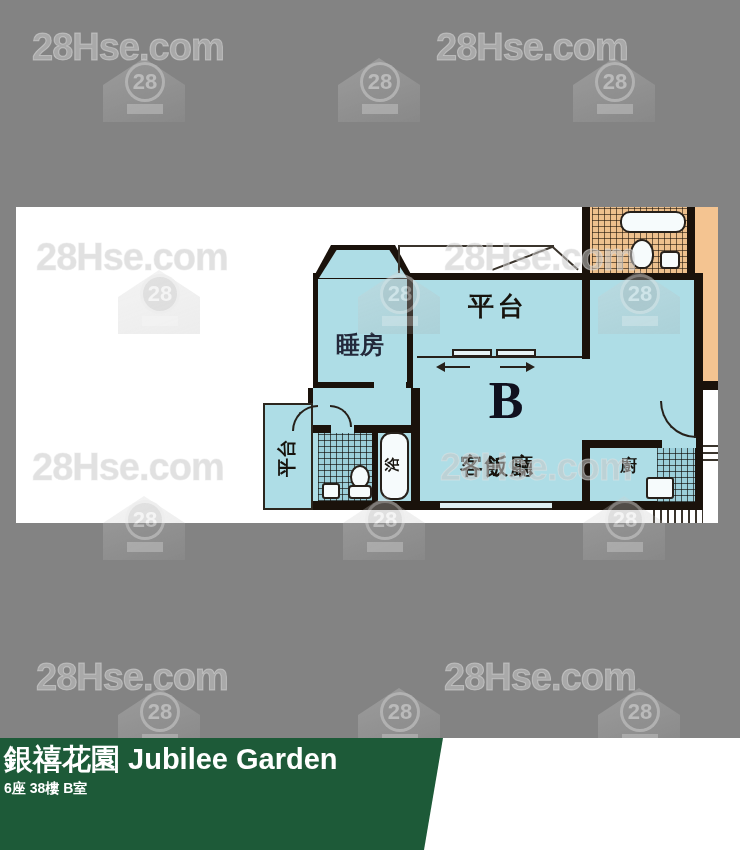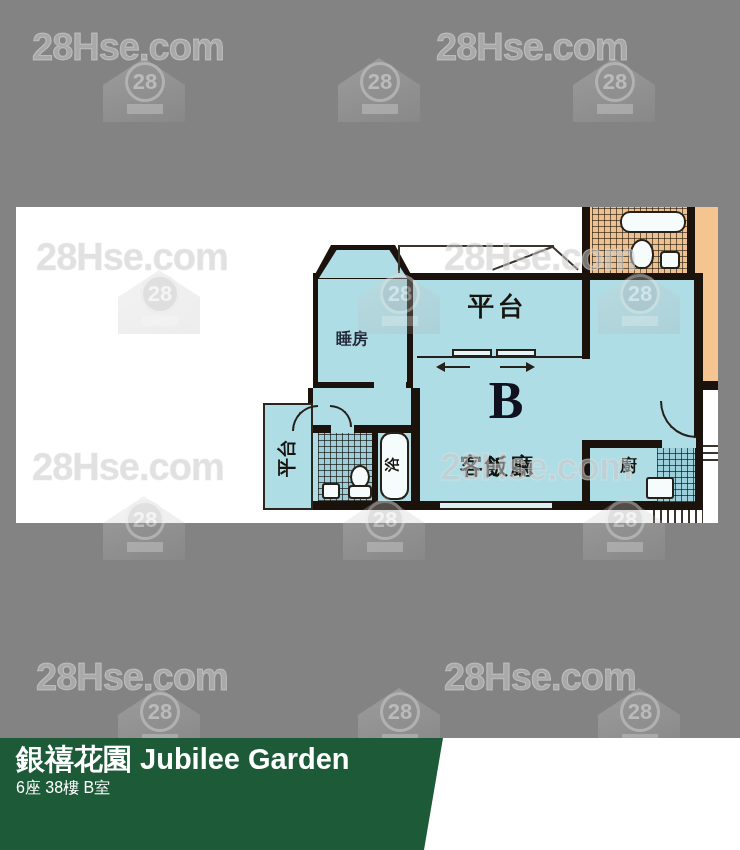--- a/index.html
+++ b/index.html
@@ -41,24 +41,24 @@
   .arc-tl { border-right:none; border-bottom:none; border-top-left-radius:100%; }
   .arc-bl { border-right:none; border-top:none; border-bottom-left-radius:100%; }
   .arc-br { border-left:none; border-top:none; border-bottom-right-radius:100%; }
   .arc-tr { border-left:none; border-bottom:none; border-top-right-radius:100%; }
   .plan-label { position:absolute; color:#17130d; font-weight:bold; white-space:nowrap; }
 
   
   #bottom { position:absolute; left:0; top:738px; width:740px; height:112px; background:#ffffff; z-index:4; }
   #green-band { position:absolute; left:0; top:0; width:632px; height:112px;
                 background:#1d5a38; clip-path:polygon(0 0, 443px 0, 424px 112px, 0 112px);
-                color:#ffffff; padding:5px 0 0 16px; display:flex; flex-direction:column; }
+                color:#ffffff; padding:5px 0 0 4px; display:flex; flex-direction:column; }
   .bar-l1 { font-size:29px; font-weight:bold; line-height:33px; }
   .bar-l2 { font-size:21px; font-weight:bold; line-height:27px; }
-  .bar-l3 { font-size:16px; font-weight:normal; line-height:24px; }
+  .bar-l3 { font-size:14px; font-weight:bold; line-height:24px; }
   .bar-l4 { font-size:16px; font-weight:bold; line-height:22px; }
 </style>
 </head>
 <body>
 
 <div id="plan">
 
   <div class="room" style="left:566px; top:0; width:136px; height:183px; background:#f4c491; border-left:8px solid #1a120b; border-bottom:9px solid #1a120b;"></div>
   <div class="abs tiles-orange" style="left:576px; top:0; width:95px; height:68px;"></div>
   <div class="fixture" style="left:604px; top:4px; width:66px; height:22px; border-radius:10px;"></div>
@@ -120,21 +120,21 @@
   <div class="fixture" style="left:436px; top:142px; width:40px; height:8px; background:#e8f4f6;"></div>
   <div class="fixture" style="left:480px; top:142px; width:40px; height:8px; background:#e8f4f6;"></div>
   <div class="thin" style="left:428px; top:159px; width:26px; height:2px; background:#26201a;"></div>
   <div class="abs" style="left:420px; top:155px; width:0; height:0; border-top:5px solid transparent; border-bottom:5px solid transparent; border-right:9px solid #26201a;"></div>
   <div class="thin" style="left:484px; top:159px; width:26px; height:2px; background:#26201a;"></div>
   <div class="abs" style="left:510px; top:155px; width:0; height:0; border-top:5px solid transparent; border-bottom:5px solid transparent; border-left:9px solid #26201a;"></div>
 
   <div class="abs" style="left:424px; top:294px; width:112px; height:9px; background:#dfeef2; border-top:2px solid #26201a; border-bottom:2px solid #26201a;"></div>
 
   <div class="plan-label" style="left:452px; top:82px; font-size:26px; letter-spacing:4px;">平台</div>
-  <div class="plan-label" style="left:320px; top:122px; font-size:16px; color:#23283a;">睡房</div>
+  <div class="plan-label" style="left:320px; top:122px; font-size:24px; color:#23283a;">睡房</div>
   <div class="plan-label" style="left:460px; top:164px; width:60px; text-align:center; font-family:'Liberation Serif', serif; font-size:52px; font-weight:bold; color:#10101e;">B</div>
   <div class="plan-label" style="left:444px; top:244px; font-size:23px; letter-spacing:2px;">客飯廳</div>
 </div>
 
 <div id="wm-layer">
     <div class="wm-text" style="left: 32px; top: 26px;">28Hse.com</div>
     <div class="wm-text" style="left: 436px; top: 26px;">28Hse.com</div>
     <div class="wm-text" style="left: 36px; top: 236px;">28Hse.com</div>
     <div class="wm-text" style="left: 444px; top: 236px;">28Hse.com</div>
     <div class="wm-text" style="left: 32px; top: 446px;">28Hse.com</div>

